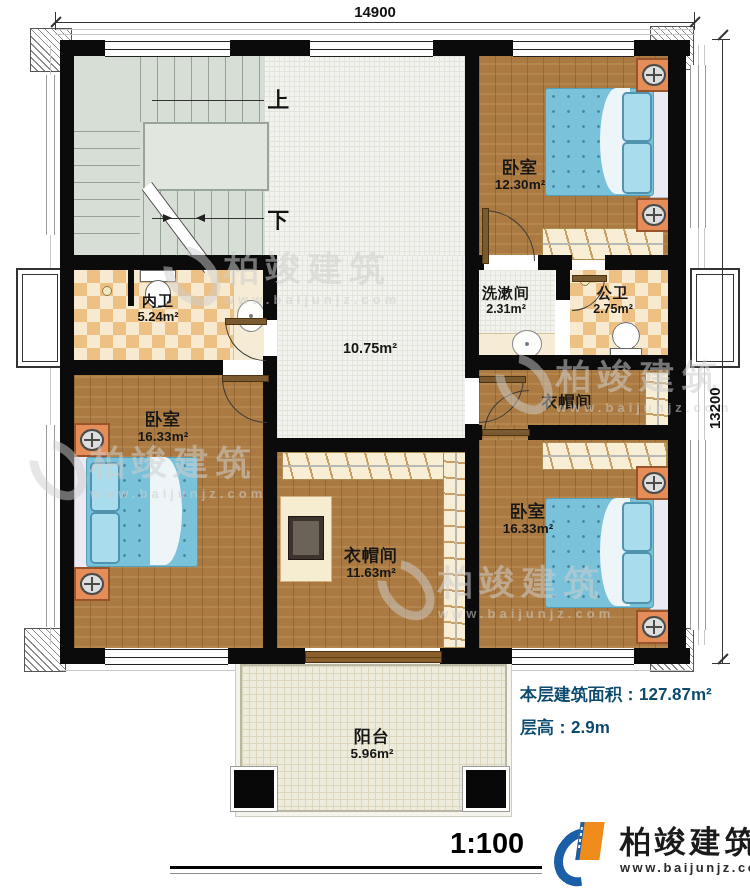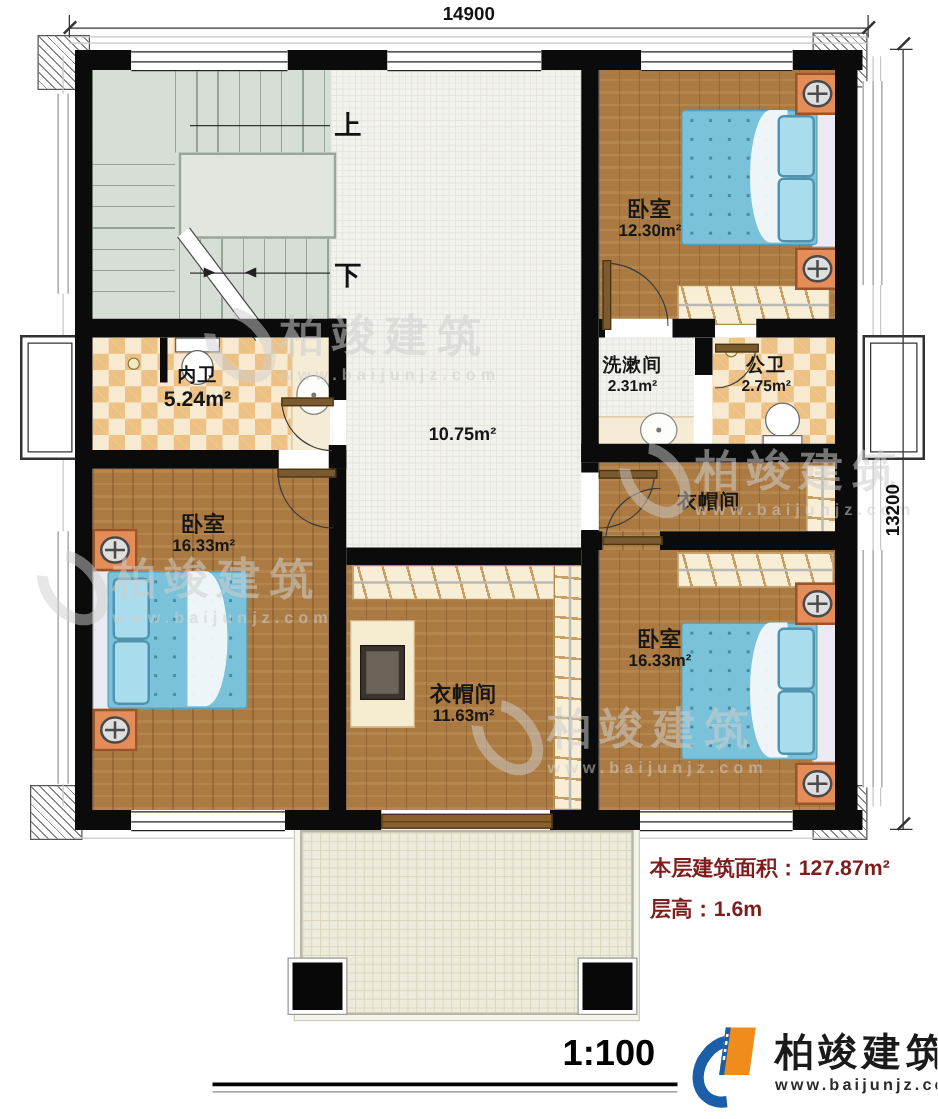--- a/index.html
+++ b/index.html
@@ -95,21 +95,21 @@
   .dimtxt{position:absolute;font-size:15px;font-weight:bold;color:#111;z-index:46;text-align:center;}
   .dimtxt-v{writing-mode:vertical-rl;transform:rotate(180deg);}
   
   .wm{position:absolute;display:flex;align-items:center;gap:8px;z-index:42;pointer-events:none;}
   .wm-glyph{width:30px;height:50px;border:9px solid rgba(205,205,205,.5);border-radius:50%;
     border-top-color:transparent;transform:rotate(-40deg);}
   .wm-col{display:flex;flex-direction:column;}
   .wm-big{font-size:35px;font-weight:bold;letter-spacing:7px;color:rgba(205,205,205,.55);white-space:nowrap;}
   .wm-url{font-size:13px;font-weight:bold;letter-spacing:4px;color:rgba(205,205,205,.55);white-space:nowrap;}
   
-  .info{position:absolute;font-size:17px;font-weight:bold;color:#7f1d1d;z-index:50;white-space:nowrap;}
+  .info{position:absolute;font-size:17px;font-weight:bold;color:#0c4a6e;z-index:50;white-space:nowrap;}
   .title-cn{position:absolute;font-size:37px;font-weight:bold;letter-spacing:3px;color:#000;z-index:50;}
   .title-scale{position:absolute;font-size:29px;font-weight:600;color:#000;z-index:50;}
   .rule{position:absolute;z-index:50;}
   .brand{position:absolute;display:flex;align-items:center;gap:8px;z-index:50;}
   .brand-icon{position:relative;width:56px;height:60px;}
   .bi-swoosh{position:absolute;left:0;top:6px;width:34px;height:44px;border:9px solid #1b5fa8;
     border-radius:50%;border-top-color:transparent;border-right-color:transparent;transform:rotate(38deg);}
   .bi-build{position:absolute;left:22px;top:2px;width:20px;height:38px;background:#ef8c1c;
     transform:skewX(-8deg);border-left:4px solid #1b5fa8;}
   .bi-build::after{content:"";position:absolute;left:-3px;top:5px;width:2px;height:24px;
@@ -300,36 +300,40 @@
   <div class="label" style="left:465px;top:285px;width:82px;">
     <span class="lbl-name" style="font-size:15px;">洗漱间</span>
     <span class="lbl-area" style="font-size:12.5px;">2.31m²</span>
   </div>
   <div class="label" style="left:578px;top:285px;width:70px;">
     <span class="lbl-name" style="font-size:15px;">公卫</span>
     <span class="lbl-area" style="font-size:12.5px;">2.75m²</span>
   </div>
   <div class="label" style="left:118px;top:293px;width:80px;">
     <span class="lbl-name" style="font-size:15px;">内卫</span>
-    <span class="lbl-area" style="font-size:17px;">5.24m²</span>
+    <span class="lbl-area" style="font-size:13px;">5.24m²</span>
   </div>
   <div class="label" style="left:123px;top:410px;width:80px;">
     <span class="lbl-name">卧室</span>
     <span class="lbl-area">16.33m²</span>
   </div>
   <div class="label" style="left:525px;top:393px;width:84px;">
     <span class="lbl-name" style="font-size:16px;">衣帽间</span>
   </div>
   <div class="label" style="left:328px;top:546px;width:86px;">
     <span class="lbl-name">衣帽间</span>
     <span class="lbl-area">11.63m²</span>
   </div>
   <div class="label" style="left:488px;top:502px;width:80px;">
     <span class="lbl-name">卧室</span>
     <span class="lbl-area">16.33m²</span>
+  </div>
+  <div class="label" style="left:332px;top:727px;width:80px;">
+    <span class="lbl-name">阳台</span>
+    <span class="lbl-area">5.96m²</span>
   </div>
 
   <div class="wm" style="left:168px;top:242px;">
     <div class="wm-glyph"></div>
     <div class="wm-col">
       <span class="wm-big">柏竣建筑</span>
       <span class="wm-url">www.baijunjz.com</span>
     </div>
   </div>
   <div class="wm" style="left:500px;top:350px;">
@@ -351,21 +355,21 @@
     <div class="wm-col">
       <span class="wm-big">柏竣建筑</span>
       <span class="wm-url">www.baijunjz.com</span>
     </div>
   </div>
 
   <div class="info" style="left:520px;top:683px;">
     <span>本层建筑面积：</span><span>127.87m²</span>
   </div>
   <div class="info" style="left:520px;top:716px;">
-    <span>层高：</span><span>1.6m</span>
+    <span>层高：</span><span>2.9m</span>
   </div>
 
   <div class="title-scale" style="left:450px;top:827px;">1:100</div>
   <div class="rule" style="left:170px;top:866px;width:372px;height:3px;background:#000;"></div>
   <div class="rule" style="left:170px;top:873px;width:372px;height:1px;background:#8a8a8a;"></div>
 
   <div class="brand" style="left:556px;top:820px;">
     <div class="brand-icon">
       <div class="bi-swoosh"></div>
       <div class="bi-build"></div>

